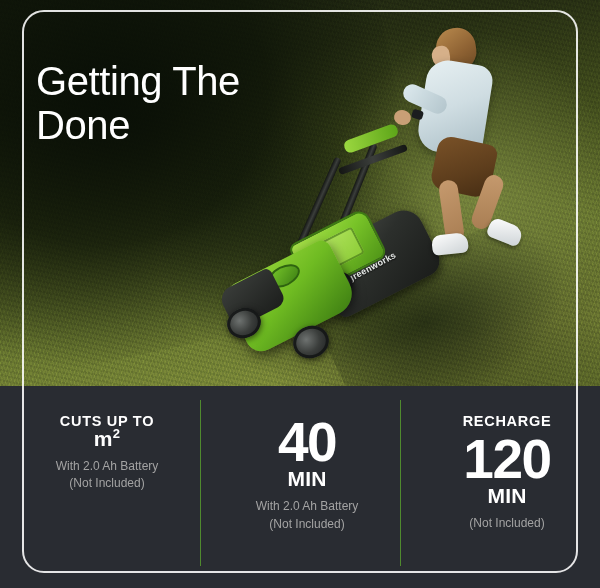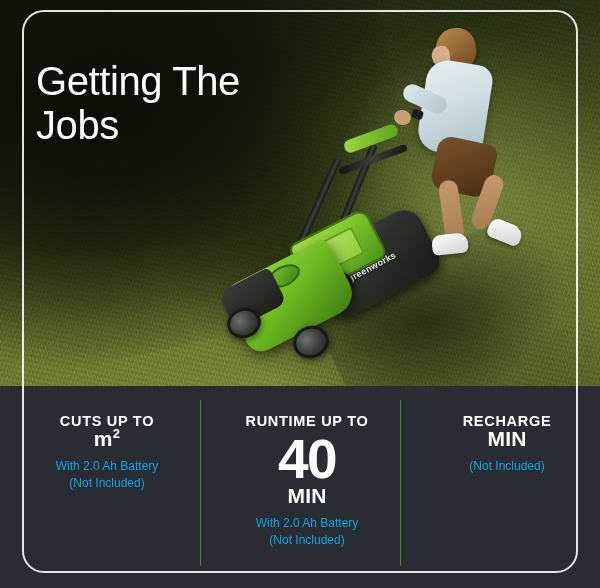--- a/index.html
+++ b/index.html
@@ -270,21 +270,21 @@
     line-height: 1;
     margin-top: -3px;
     letter-spacing: 0.2px;
   }
   .stat-unit sup {
     font-size: 0.62em;
     vertical-align: super;
     line-height: 0;
   }
   .stat-note {
-    color: #0ea5e9;
+    color: #a3a3a3;
     font-size: 12px;
     font-weight: 400;
     line-height: 1.45;
     text-align: center;
     margin-top: 9px;
     white-space: nowrap;
   }
 
   
   .frame {
@@ -335,47 +335,47 @@
       <div class="p-leg leg-front"></div>
       <div class="p-shoe shoe-back"></div>
       <div class="p-shoe shoe-front"></div>
       <div class="p-arm"></div>
       <div class="p-watch"></div>
       <div class="p-hand"></div>
     </div>
 
     <div style="position:absolute;left:36px;top:30px;width:380px;margin-top:29px;">
       <div style="color:#fff;font-size:40px;font-weight:300;line-height:44px;letter-spacing:-0.4px;">Getting The</div>
-      <div style="color:#fff;font-size:40px;font-weight:300;line-height:44px;letter-spacing:-0.4px;">Jobs</div>
+      <div style="color:#fff;font-size:40px;font-weight:300;line-height:44px;letter-spacing:-0.4px;">Done</div>
     </div>
   </div>
 
   <div class="stats">
 
     <div class="stat">
       <div class="stat-label">CUTS UP TO</div>
       <div class="stat-unit"><span>m</span><sup>2</sup></div>
       <div class="stat-note">
         <div>With 2.0 Ah Battery</div>
         <div>(Not Included)</div>
       </div>
     </div>
 
     <div class="stat">
-      <div class="stat-label">RUNTIME UP TO</div>
       <div class="stat-value">40</div>
       <div class="stat-unit"><span>MIN</span><sup></sup></div>
       <div class="stat-note">
         <div>With 2.0 Ah Battery</div>
         <div>(Not Included)</div>
       </div>
     </div>
 
     <div class="stat">
       <div class="stat-label">RECHARGE</div>
+      <div class="stat-value">120</div>
       <div class="stat-unit"><span>MIN</span><sup></sup></div>
       <div class="stat-note">
         <div>(Not Included)</div>
       </div>
     </div>
 
   </div>
 
   <div class="frame"></div>
 

